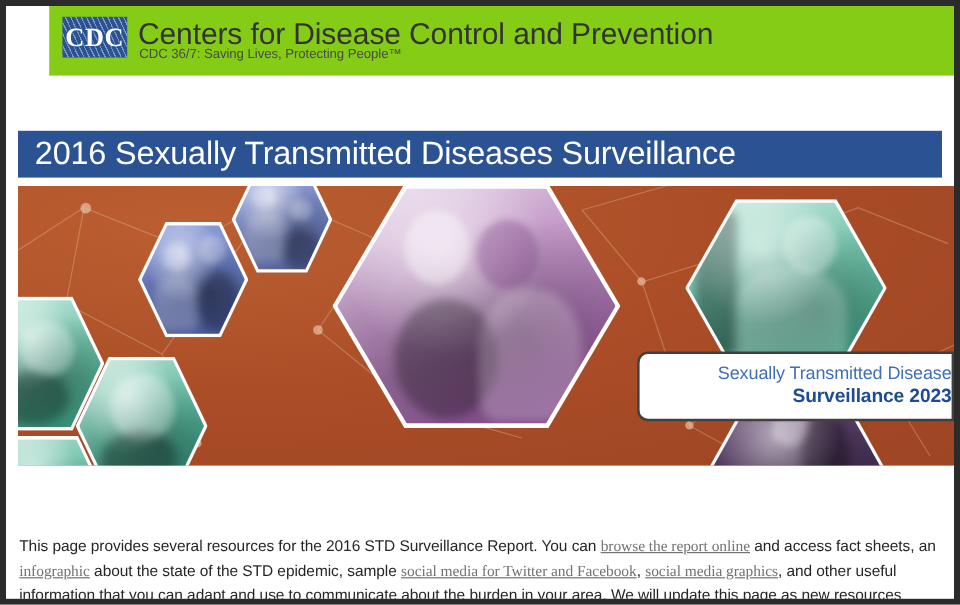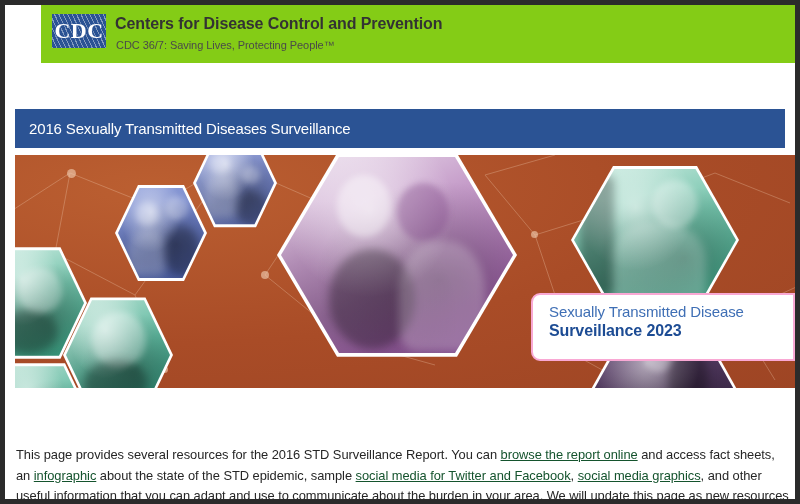--- a/index.html
+++ b/index.html
@@ -37,37 +37,36 @@
   .cdc-logo .cdc-text{
     position:absolute;left:0;top:0;width:54px;height:34px;
     display:flex;align-items:center;justify-content:center;
     color:#ffffff;
     font-family:"Liberation Serif", serif;
     font-weight:bold;font-size:22px;letter-spacing:.5px;
     text-shadow:0 0 2px #2b5394,0 0 3px #2b5394;
   }
   .cdc-title{
     position:absolute;left:74px;top:10px;
-    font-size:16px;color:#333333;letter-spacing:-.1px;
+    font-size:25px;color:#333333;letter-spacing:-.1px;
     white-space:nowrap;
-    font-weight:bold;
   }
   .cdc-tagline{
     position:absolute;left:75px;top:34px;
     font-size:11px;color:#4a4a4a;letter-spacing:-.05px;
     white-space:nowrap;
   }
   
   .title-banner{
     position:absolute;left:10px;top:104px;width:770px;height:39px;
     background:#2b5394;
     display:flex;align-items:center;
   }
   .title-banner span{
-    color:#ffffff;font-size:15px;font-weight:normal;
+    color:#ffffff;font-size:27px;font-weight:normal;
     padding-left:14px;letter-spacing:-.15px;white-space:nowrap;
   }
   
   .hero{
     position:absolute;left:10px;top:150px;width:780px;height:233px;
     overflow:hidden;
     background:
       radial-gradient(ellipse at 18% 14%, #bb5f31 0%, #a94c27 55%, #9e4524 100%);
   }
   .hero .netlines{
@@ -115,26 +114,27 @@
     background:rgba(255,255,255,.22);
     filter:blur(4px);
   }
   .figure-dark{
     position:absolute;border-radius:50%;
     background:rgba(0,0,0,.28);
     filter:blur(4px);
   }
   
   .hero-caption{
-    position:absolute;left:526px;top:288px;width:264px;height:68px;
-    background:#ffffff;
-    border:2px solid #f9a8d4;
+    position:absolute;left:526px;top:288px;width:264px;height:58px;
+    background:#ffffff;
+    border:2px solid #404040;
     border-radius:9px 0 0 9px;
     box-sizing:border-box;
     padding:8px 0 0 16px;
+    text-align:right;
   }
   .hero-caption .c1{
     display:block;color:#3f6fb5;font-size:15px;line-height:18px;
     letter-spacing:-.1px;white-space:nowrap;
   }
   .hero-caption .c2{
     display:block;color:#1d4c94;font-size:16px;font-weight:bold;
     line-height:19px;letter-spacing:-.1px;white-space:nowrap;
   }
   
@@ -142,21 +142,21 @@
     position:absolute;left:11px;top:395px;
     font-size:18.5px;color:#1b1b1b;font-weight:normal;
     letter-spacing:-.15px;white-space:nowrap;
   }
   .article-body{
     position:absolute;left:11px;top:427px;width:776px;
     font-size:12.9px;line-height:20.7px;color:#262626;
     letter-spacing:-.05px;
   }
   .article-body a{
-    color:#14532d;text-decoration:underline;
+    color:#737373;text-decoration:underline;font-family:Liberation Serif, serif;
   }
 </style>
 </head>
 <body>
 
 <div class="page-frame">
 
   <div class="cdc-header">
     <div class="cdc-logo">
       <div class="stripes"></div>

